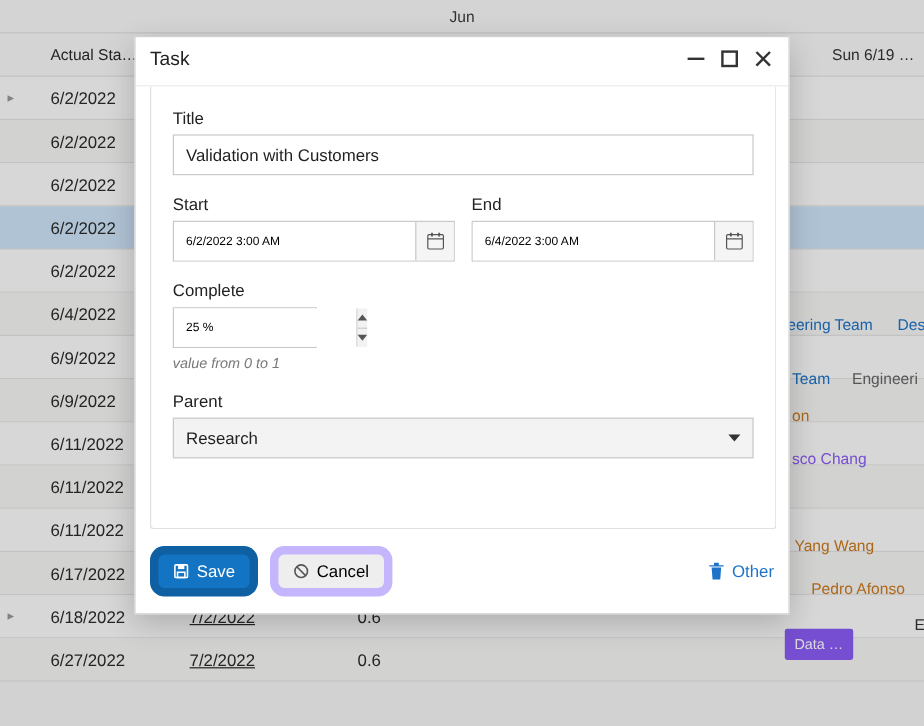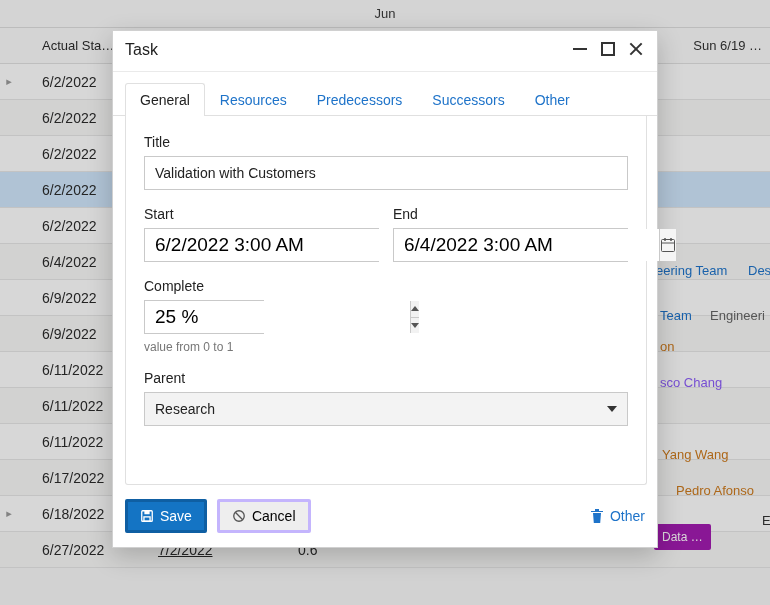--- a/index.html
+++ b/index.html
@@ -17,21 +17,21 @@
   .col-a { width: 140px; padding-left: 24px; color: #2b2b2b; }
   .col-b { width: 140px; color: #2b2b2b; text-decoration: underline; }
   .col-c { width: 120px; color: #2b2b2b; }
   .bg-col-header { display: flex; height: 36px; align-items: center; border-bottom: 1px solid #e0e0e0; background: #fafafa; font-size: 13px; color: #333; }
   .bg-col-header .col-a { padding-left: 24px; }
   .right-label { position: absolute; font-size: 13px; white-space: nowrap; }
   .link-blue { color: #1e73c9; text-align: right; }
   .link-teal { color: #8b5cf6; }
   .link-orange { color: #cc7a1e; }
   .text-muted { color: #666; }
-  .data-box { position: absolute; background: #a21caf; color: #fff; font-size: 12px; padding: 6px 8px; border-radius: 2px; }
+  .data-box { position: absolute; background: #8b5cf6; color: #fff; font-size: 12px; padding: 6px 8px; border-radius: 2px; }
   .el-label { position:absolute; font-size:13px; color:#333; }
 
   
   .overlay { position: absolute; inset: 0; background: rgba(0,0,0,0.15); }
 
   
   .dialog { position: absolute; left: 112px; top: 30px; width: 546px; background: #fff; border: 1px solid #d0d0d0; box-shadow: 0 8px 24px rgba(0,0,0,0.2); }
   .dialog-titlebar { display: flex; align-items: center; justify-content: space-between; padding: 10px 14px 12px 12px; border-bottom: 1px solid #eaeaea; }
   .dialog-title { font-size: 16px; color: #222; }
   .dialog-controls { display: flex; gap: 14px; }
@@ -50,40 +50,40 @@
   .tabpanel { border: 1px solid #e0e0e0; border-top: none; margin: 0 10px 0 12px; padding: 18px 18px 30px 18px; border-bottom-left-radius: 3px; border-bottom-right-radius: 3px; }
   .form-row { margin-bottom: 16px; }
   .form-row label { display: block; font-size: 14px; color: #222; margin-bottom: 6px; }
   .two-col { display: flex; gap: 14px; }
   .two-col > div { flex: 1 1 0; min-width: 0; }
 
   .text-input, .date-input-wrap, .spinner-wrap, .select-wrap {
     width: 100%; height: 34px; border: 1px solid #c9c9c9; background: #fff; display: flex; align-items: center; font-size: 14px; color: #222;
   }
   .text-input { padding: 10px 10px; }
-  .date-input-wrap input, .spinner-wrap input { border: none; outline: none; flex: 1; padding: 0 10px; font-size: 19px; height: 100%; }
+  .date-input-wrap input, .spinner-wrap input { border: none; outline: none; flex: 1; padding: 0 10px; font-size: 10px; height: 100%; }
   .date-icon { width: 32px; height: 100%; border-left: 1px solid #c9c9c9; background: #f5f5f5; display: flex; align-items: center; justify-content: center; cursor: pointer; }
   .calendar-svg { width: 16px; height: 16px; }
 
   .spinner-wrap { width: 120px; }
   .spinner-buttons { width: 22px; height: 100%; border-left: 1px solid #c9c9c9; display: flex; flex-direction: column; }
   .spin-btn { flex:1; display:flex; align-items:center; justify-content:center; background:#f2f2f2; cursor:pointer; }
   .spin-btn + .spin-btn { border-top: 1px solid #c9c9c9; }
   .spin-arrow { width: 0; height: 0; border-left: 4px solid transparent; border-right: 4px solid transparent; }
   .spin-arrow.up { border-bottom: 5px solid #555; }
   .spin-arrow.down { border-top: 5px solid #555; }
-  .hint { font-size: 12px; color: #777; margin-top: 6px; }
+  .hint { font-size: 12px; font-style: italic; color: #777; margin-top: 6px; }
 
   .select-wrap { background: #f3f3f3; padding: 0 10px; justify-content: space-between; cursor: pointer; }
   .select-caret { width: 0; height: 0; border-left: 5px solid transparent; border-right: 5px solid transparent; border-top: 6px solid #333; }
 
   
   .dialog-footer { display: flex; align-items: center; justify-content: space-between; padding: 14px 12px 14px 12px; }
   .footer-left { display: flex; gap: 10px; }
-  .btn { display: inline-flex; align-items: center; gap: 6px; padding: 6px 12px; font-size: 14px; border: 3px solid #c4b5fd; background: #eee; cursor: pointer; border-radius: 2px; }
+  .btn { display: inline-flex; align-items: center; gap: 6px; padding: 6px 12px; font-size: 14px; border: 7px solid #c4b5fd; background: #eee; cursor: pointer; border-radius: 12px; }
   .btn-primary { background: #1474c4; border-color: #0f5fa3; color: #fff; }
   .btn-primary svg { stroke: #fff; }
   .btn svg { width: 14px; height: 14px; }
   .delete-link { color: #1e73c9; display: inline-flex; align-items: center; gap: 6px; cursor: pointer; }
   .delete-link svg { width: 14px; height: 16px; fill: #1e73c9; }
 
   input.text-input { outline: none; }
 </style>
 </head>
 <body>
@@ -203,27 +203,20 @@
 <div class="dialog">
   <div class="dialog-titlebar">
     <div class="dialog-title">Task</div>
     <div class="dialog-controls">
       <span class="win-btn"><span class="win-icon win-min"></span></span>
       <span class="win-btn"><span class="win-icon win-max"></span></span>
       <span class="win-btn"><span class="win-icon win-close"></span></span>
     </div>
   </div>
 
-  <div class="tabs" id="tabs">
-      <div class="tab active">General</div>
-      <div class="tab">Resources</div>
-      <div class="tab">Predecessors</div>
-      <div class="tab">Successors</div>
-      <div class="tab">Other</div>
-    </div>
 
   <div class="tabpanel">
 
     <div class="form-row">
       <label>Title</label>
       <input class="text-input" type="text" value="Validation with Customers" style="">
     </div>
 
     <div class="form-row two-col">
       <div>

